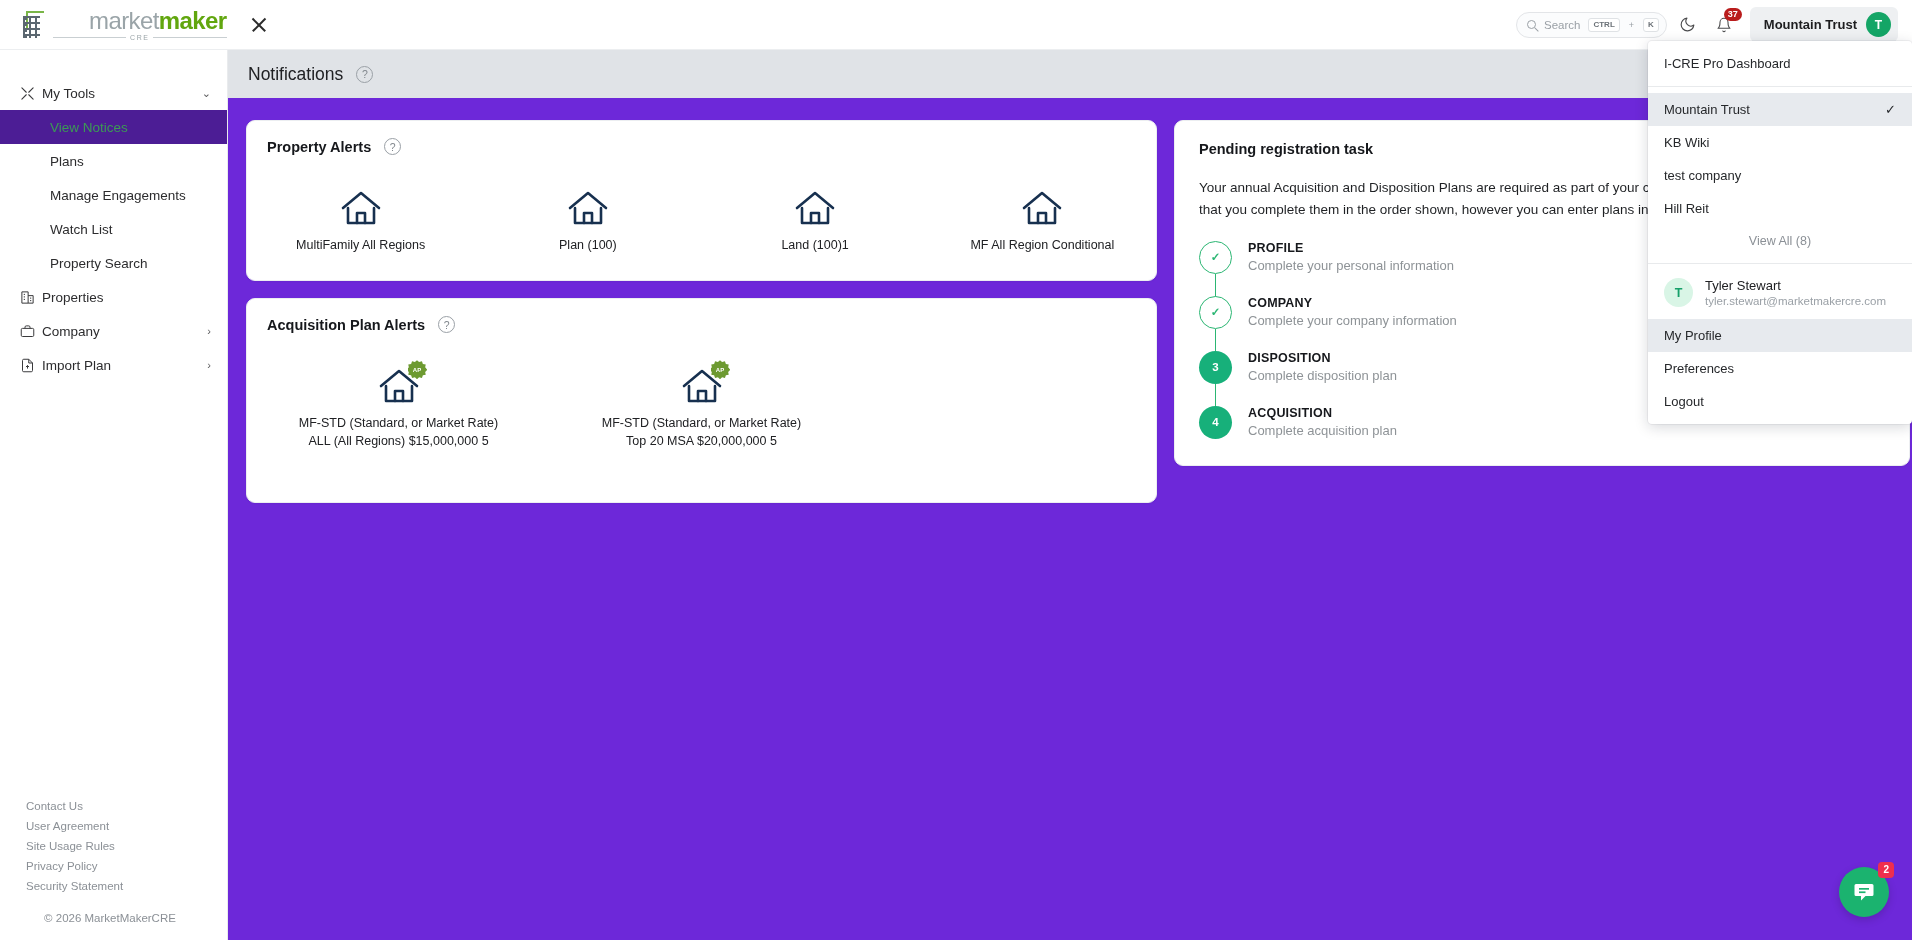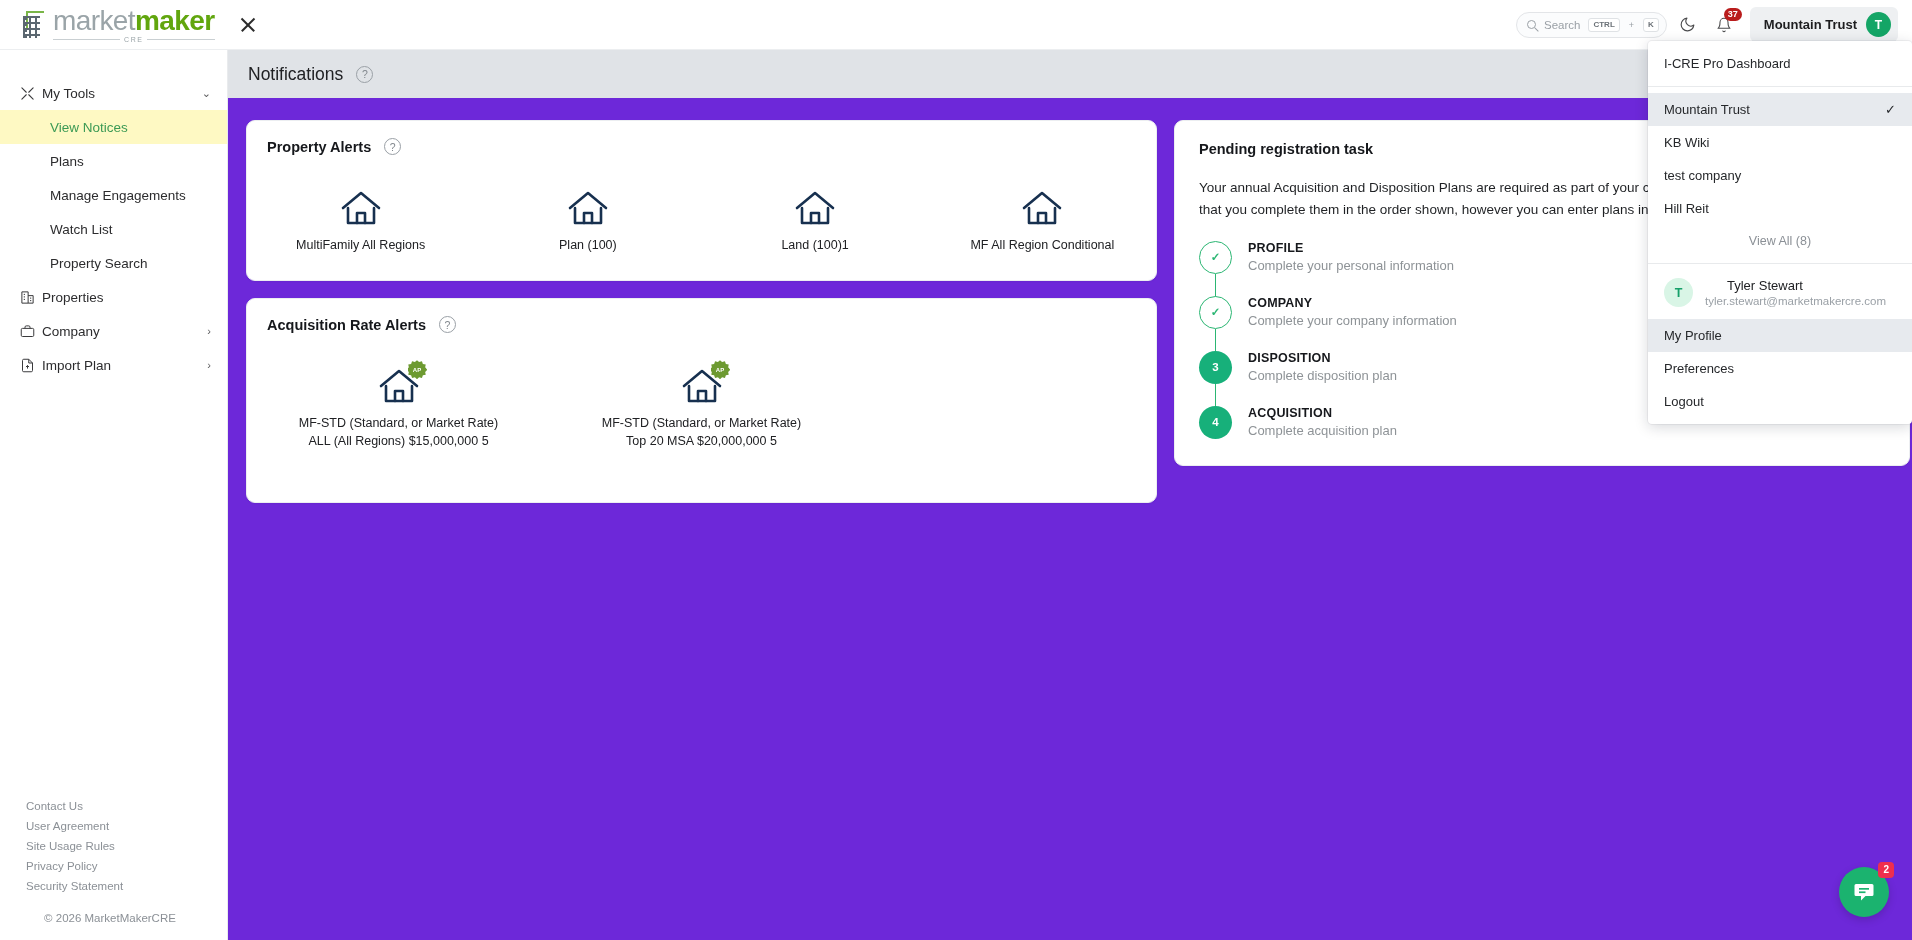--- a/index.html
+++ b/index.html
@@ -32,21 +32,21 @@
     background:
       linear-gradient(to right, #5b6770 2.5px, transparent 2.5px) 0 0/6px 6px,
       linear-gradient(to bottom, #5b6770 2.5px, transparent 2.5px) 0 0/6px 6px;
     background-color: transparent;
   }
   .logo-mark .lm-dots { position: absolute; left: 2px; top: 7px; }
   .logo-mark .lm-dots i {
     display:block; width:3px; height:3px; background:#5b6770; margin-bottom:3px;
   }
   .logo-text { position: relative; line-height: 1; }
-  .logo-text .lt-row { font-size: 28px; letter-spacing: -0.6px; }
+  .logo-text .lt-row { font-size: 24px; letter-spacing: -0.6px; margin-left: 36px; }
   .logo-text .lt-market { color: #9aa4a8; font-weight: 400; }
   .logo-text .lt-maker { color: #61a60e; font-weight: 700; }
   .logo-text .lt-sub {
     display: flex; align-items: center; margin-top: 1px; gap: 4px;
   }
   .logo-text .lt-sub .bar { flex: 1; height: 1px; background: #c9cfd2; }
   .logo-text .lt-sub .cre {
     font-size: 7px; color: #9aa4a8; letter-spacing: 1.5px;
   }
   #close-x {
@@ -124,21 +124,21 @@
   .nav-row .nicon {
     width: 22px; flex: none; display: flex; align-items: center;
     color: #3a3a3c;
   }
   .nav-row .nlabel { flex: 1; }
   .nav-row .chev { color: #5a5a5c; font-size: 11px; }
   .sub-row {
     height: 34px; display: flex; align-items: center;
     padding-left: 50px; font-size: 13.5px; color: #2c2c2e; cursor: pointer;
   }
-  .sub-row.active { background: #fef9c3; color: #3c9a55; }
+  .sub-row.active { background: #4c1d95; color: #3c9a55; }
 
   #side-footer {
     position: absolute; bottom: 0; left: 0; width: 228px; padding-bottom: 16px;
   }
   #side-footer a {
     display: block; padding: 4px 0 4px 26px; font-size: 11.5px;
     color: #8b9096; text-decoration: none; cursor: pointer;
   }
   #copyright {
     text-align: center; font-size: 11.5px; color: #8b9096;
@@ -247,21 +247,21 @@
     padding: 9px 0 9px 0; cursor: pointer;
   }
   #acct-menu .userblock {
     display: flex; align-items: center; gap: 12px; padding: 8px 16px 12px 16px;
   }
   #acct-menu .userblock .av {
     width: 29px; height: 29px; border-radius: 50%; background: #d9f5e6;
     color: #16a06a; font-size: 12.5px; font-weight: 700;
     display: flex; align-items: center; justify-content: center; flex: none;
   }
-  #acct-menu .userblock .un { font-size: 13px; color: #202124; margin-left: 22px; }
+  #acct-menu .userblock .un { font-size: 13px; color: #202124; }
   #acct-menu .userblock .ue { font-size: 11.5px; color: #9aa0a6; margin-top: 2px; }
 
   
   #chat-fab {
     position: absolute; right: 23px; bottom: 23px;
     width: 50px; height: 50px; border-radius: 50%;
     background: #1bb36f; box-shadow: 0 3px 9px rgba(0,0,0,.17);
     display: flex; align-items: center; justify-content: center;
     cursor: pointer; z-index: 70;
   }
@@ -464,21 +464,21 @@
               </svg>
             </div>
             <div class="glabel">MF All Region Conditional</div>
           </div>
 
         </div>
       </div>
 
       <div class="card" style="margin-top:17px;">
         <div class="card-title">
-          <h3>Acquisition Rate Alerts</h3>
+          <h3>Acquisition Plan Alerts</h3>
           <span class="help-circ">?</span>
         </div>
         <div class="alert-grid" style="padding-bottom:52px;">
 
           <div class="alert-item">
             <div class="house-wrap">
               <svg width="44" height="38" viewBox="0 0 44 38" fill="none" stroke="#17304f" stroke-width="2.6" stroke-linejoin="round" stroke-linecap="round">
                 <path d="M4 19L22 4l18 15"></path>
                   <path d="M9 19v15h26V19"></path>
                 <path d="M18 34V24h8v10"></path>

